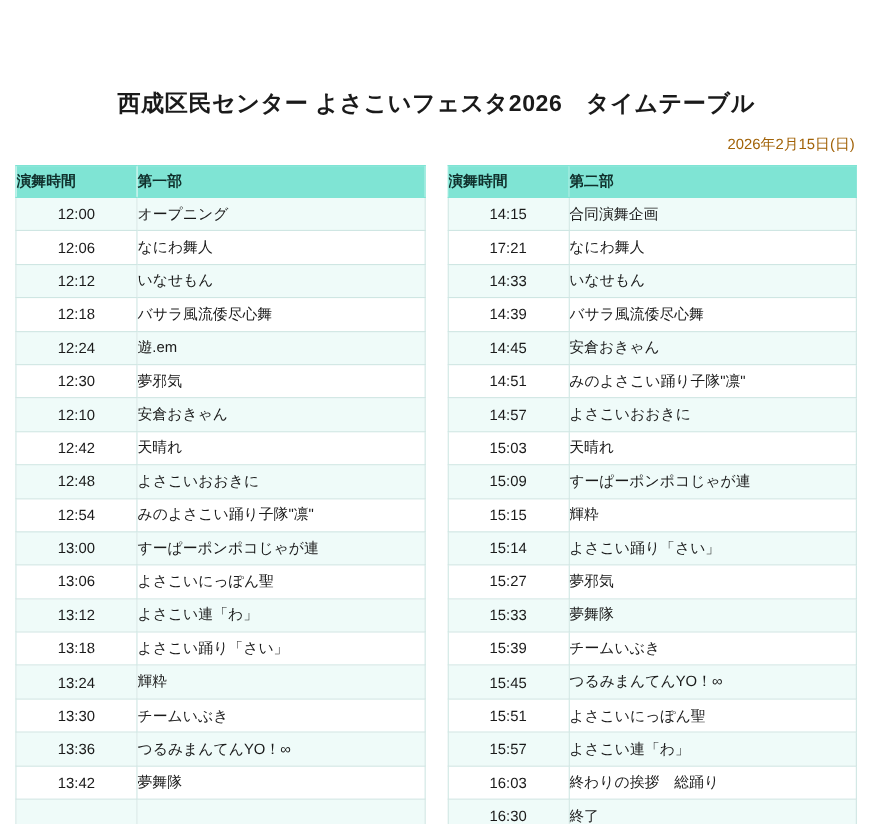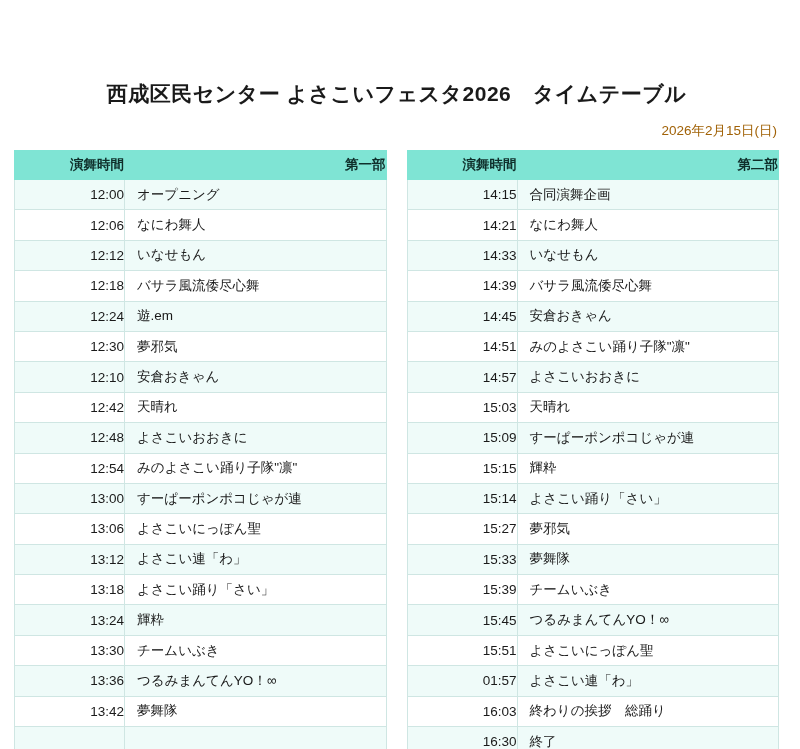--- a/index.html
+++ b/index.html
@@ -59,32 +59,32 @@
     font-weight: 400;
     color: #1a1a1a;
     overflow: hidden;
     white-space: nowrap;
   }
   thead th {
     background: #7fe4d4;
     border: 1px solid #7fe4d4;
     font-weight: 700;
     font-size: 13.5px;
-    text-align: right;
+    text-align: left;
     height: 28px;
     color: #0f2f2b;
   }
   col.time-col { width: 110px; }
   col.name-col { width: auto; }
   td.time {
-    text-align: right;
+    text-align: center;
   }
   td.name {
     text-align: left;
-    padding-left: 12px;
+    padding-left: 0;
   }
   tbody tr:nth-child(odd) td {
     background: #effbf9;
   }
   tbody tr:nth-child(even) td {
     background: #ffffff;
   }
   td.empty {
     color: transparent;
   }
@@ -208,21 +208,21 @@
             <th>演舞時間</th>
             <th>第二部</th>
           </tr>
         </thead>
         <tbody>
             <tr>
               <td class="time">14:15</td>
               <td class="name">合同演舞企画</td>
             </tr>
             <tr>
-              <td class="time">14:21</td>
+              <td class="time">17:21</td>
               <td class="name">なにわ舞人</td>
             </tr>
             <tr>
               <td class="time">14:33</td>
               <td class="name">いなせもん</td>
             </tr>
             <tr>
               <td class="time">14:39</td>
               <td class="name">バサラ風流倭尽心舞</td>
             </tr>
@@ -268,21 +268,21 @@
             </tr>
             <tr>
               <td class="time">15:45</td>
               <td class="name">つるみまんてんYO！∞</td>
             </tr>
             <tr>
               <td class="time">15:51</td>
               <td class="name">よさこいにっぽん聖</td>
             </tr>
             <tr>
-              <td class="time">01:57</td>
+              <td class="time">15:57</td>
               <td class="name">よさこい連「わ」</td>
             </tr>
             <tr>
               <td class="time">16:03</td>
               <td class="name">終わりの挨拶　総踊り</td>
             </tr>
             <tr>
               <td class="time">16:30</td>
               <td class="name">終了</td>
             </tr>

